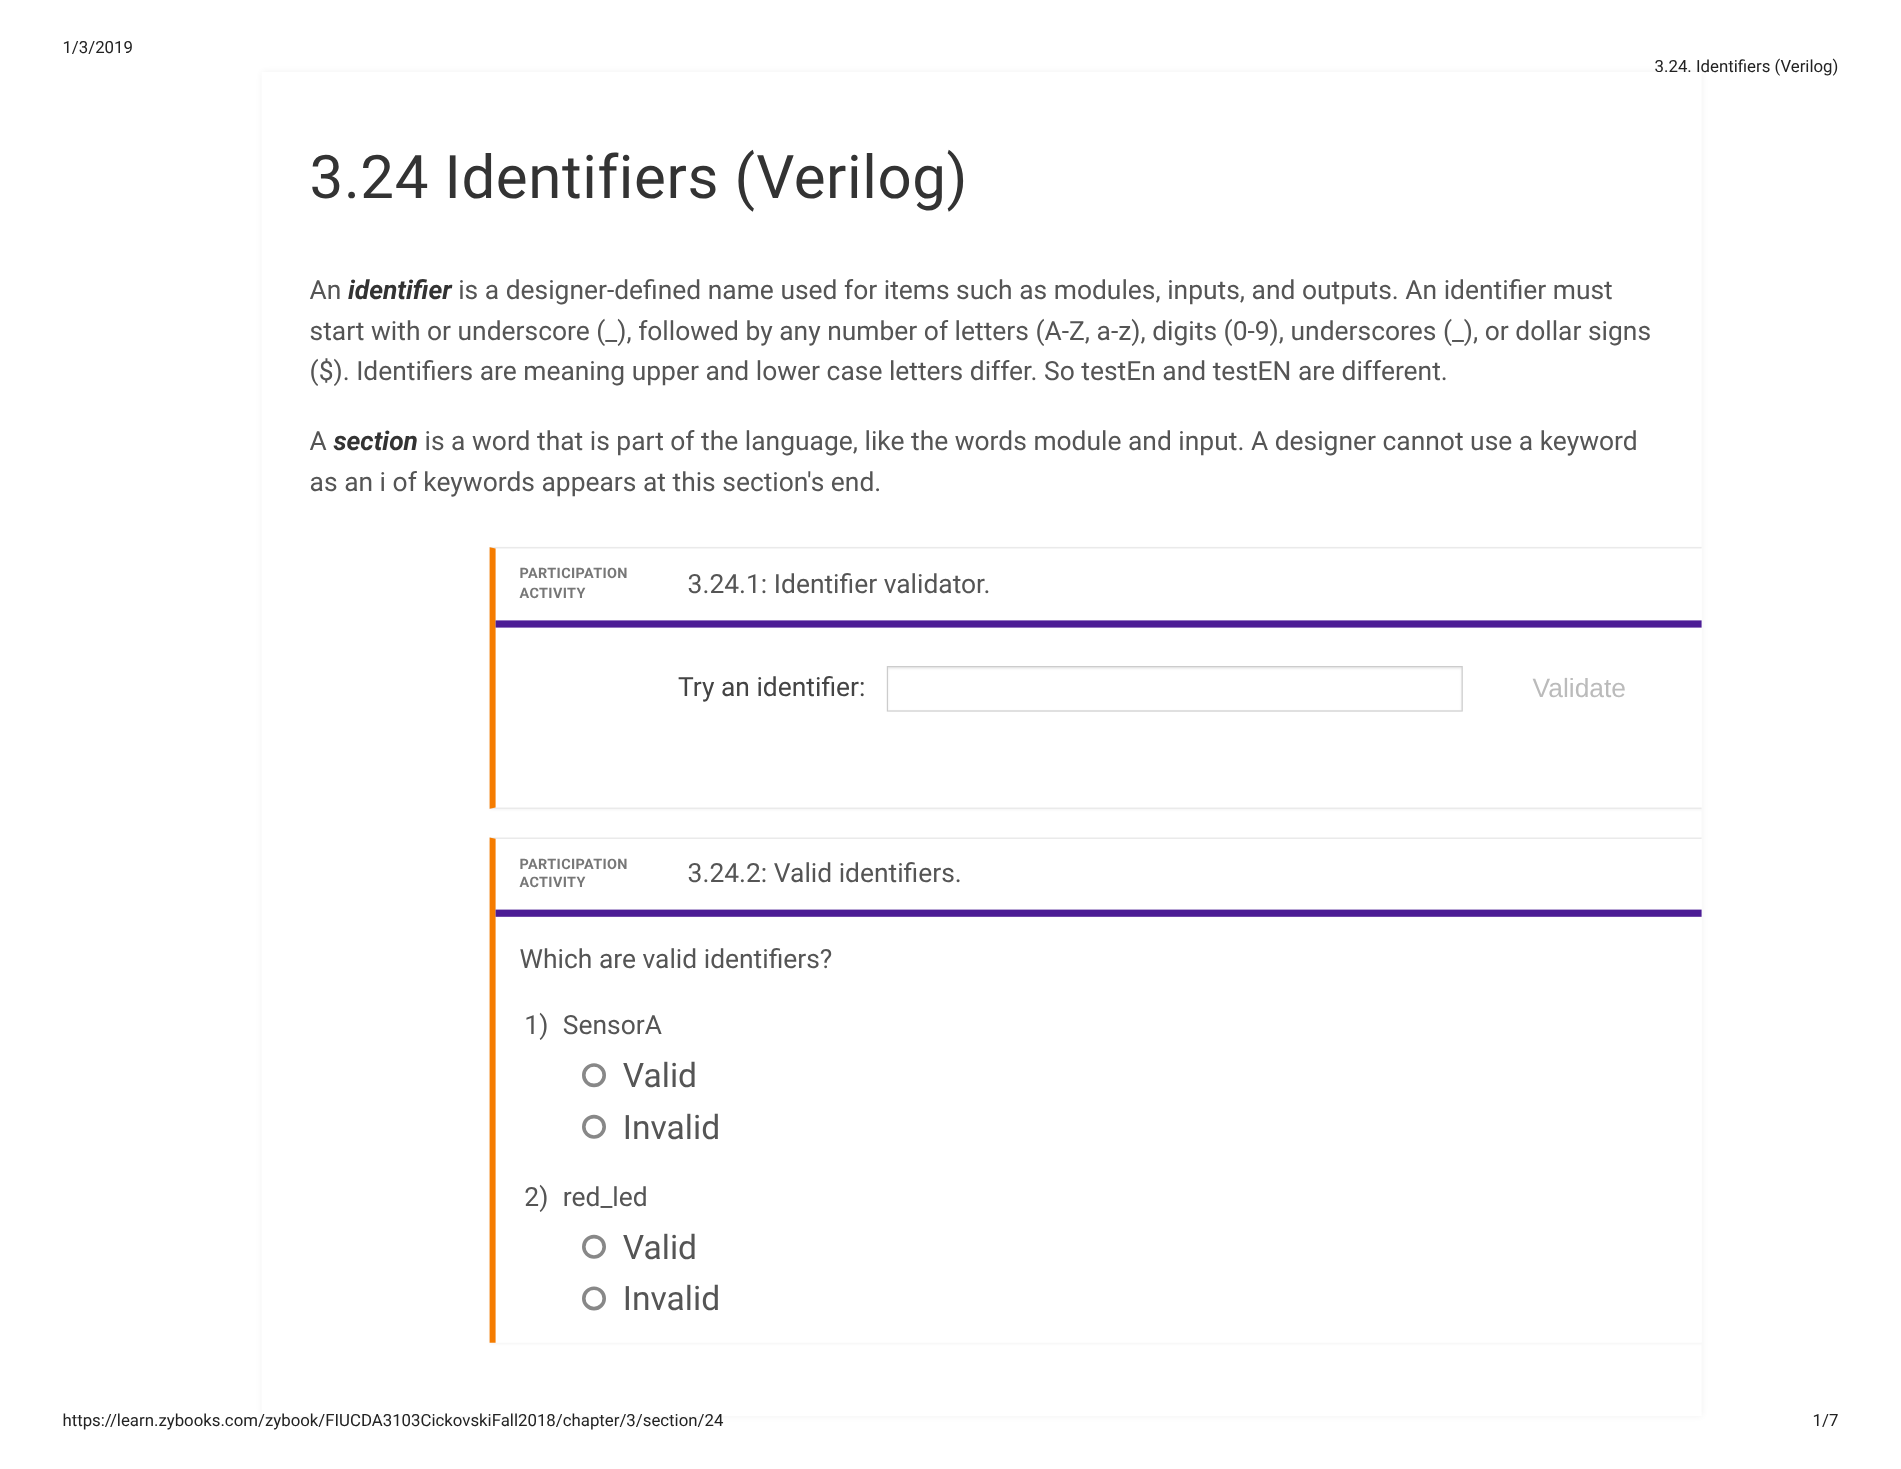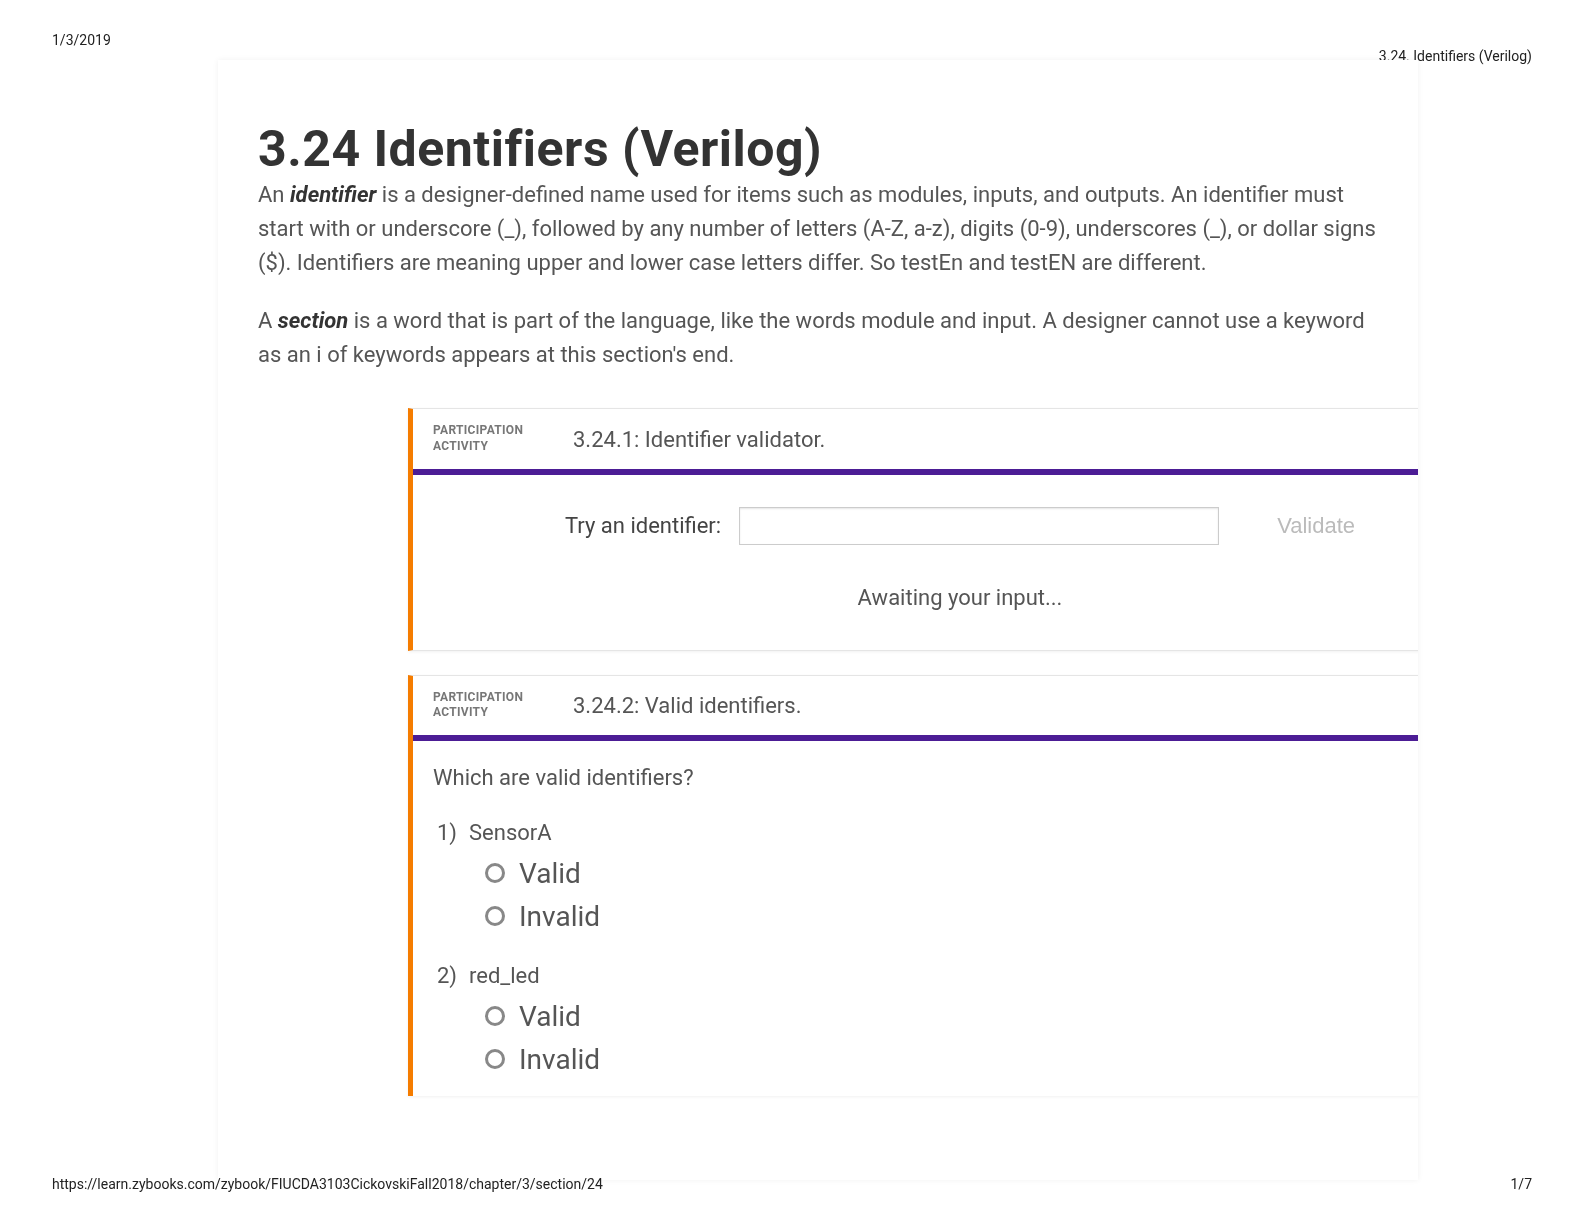--- a/index.html
+++ b/index.html
@@ -43,23 +43,24 @@
       box-shadow: 0 0 6px rgba(0,0,0,0.06);
       padding: 60px 0 0 0;
       height: 1120px;
       overflow: hidden;
     }
     .content-inner {
       padding: 0 40px;
     }
     h1 {
       font-size: 50px;
-      font-weight: 700;
+      font-weight: 400;
       color: #333;
       letter-spacing: 0.5px;
+      margin-bottom: 48px;
     }
     .para {
       font-size: 22px;
       line-height: 1.55;
       color: #555;
       margin-bottom: 24px;
     }
     .para b { font-weight: 700; font-style: italic; color: #333; }
     .activity {
       margin-top: 36px;
@@ -190,21 +191,20 @@
       </div>
       <div class="act-title">3.24.1: Identifier validator.</div>
 
     </div>
     <div class="act-body">
       <div class="try-row">
         <span class="try-label">Try an identifier:</span>
         <input class="try-input" type="text" style="">
         <button class="validate-btn">Validate</button>
       </div>
-      <div class="await-msg">Awaiting your input...</div>
     </div>
   </div>
 
   <div class="activity" style="margin-top:24px; border-bottom:none;">
     <div class="act-head">
       <div class="act-badge">
         <div>PARTICIPATION</div>
         <div>ACTIVITY</div>
       </div>
       <div class="act-title">3.24.2: Valid identifiers.</div>

